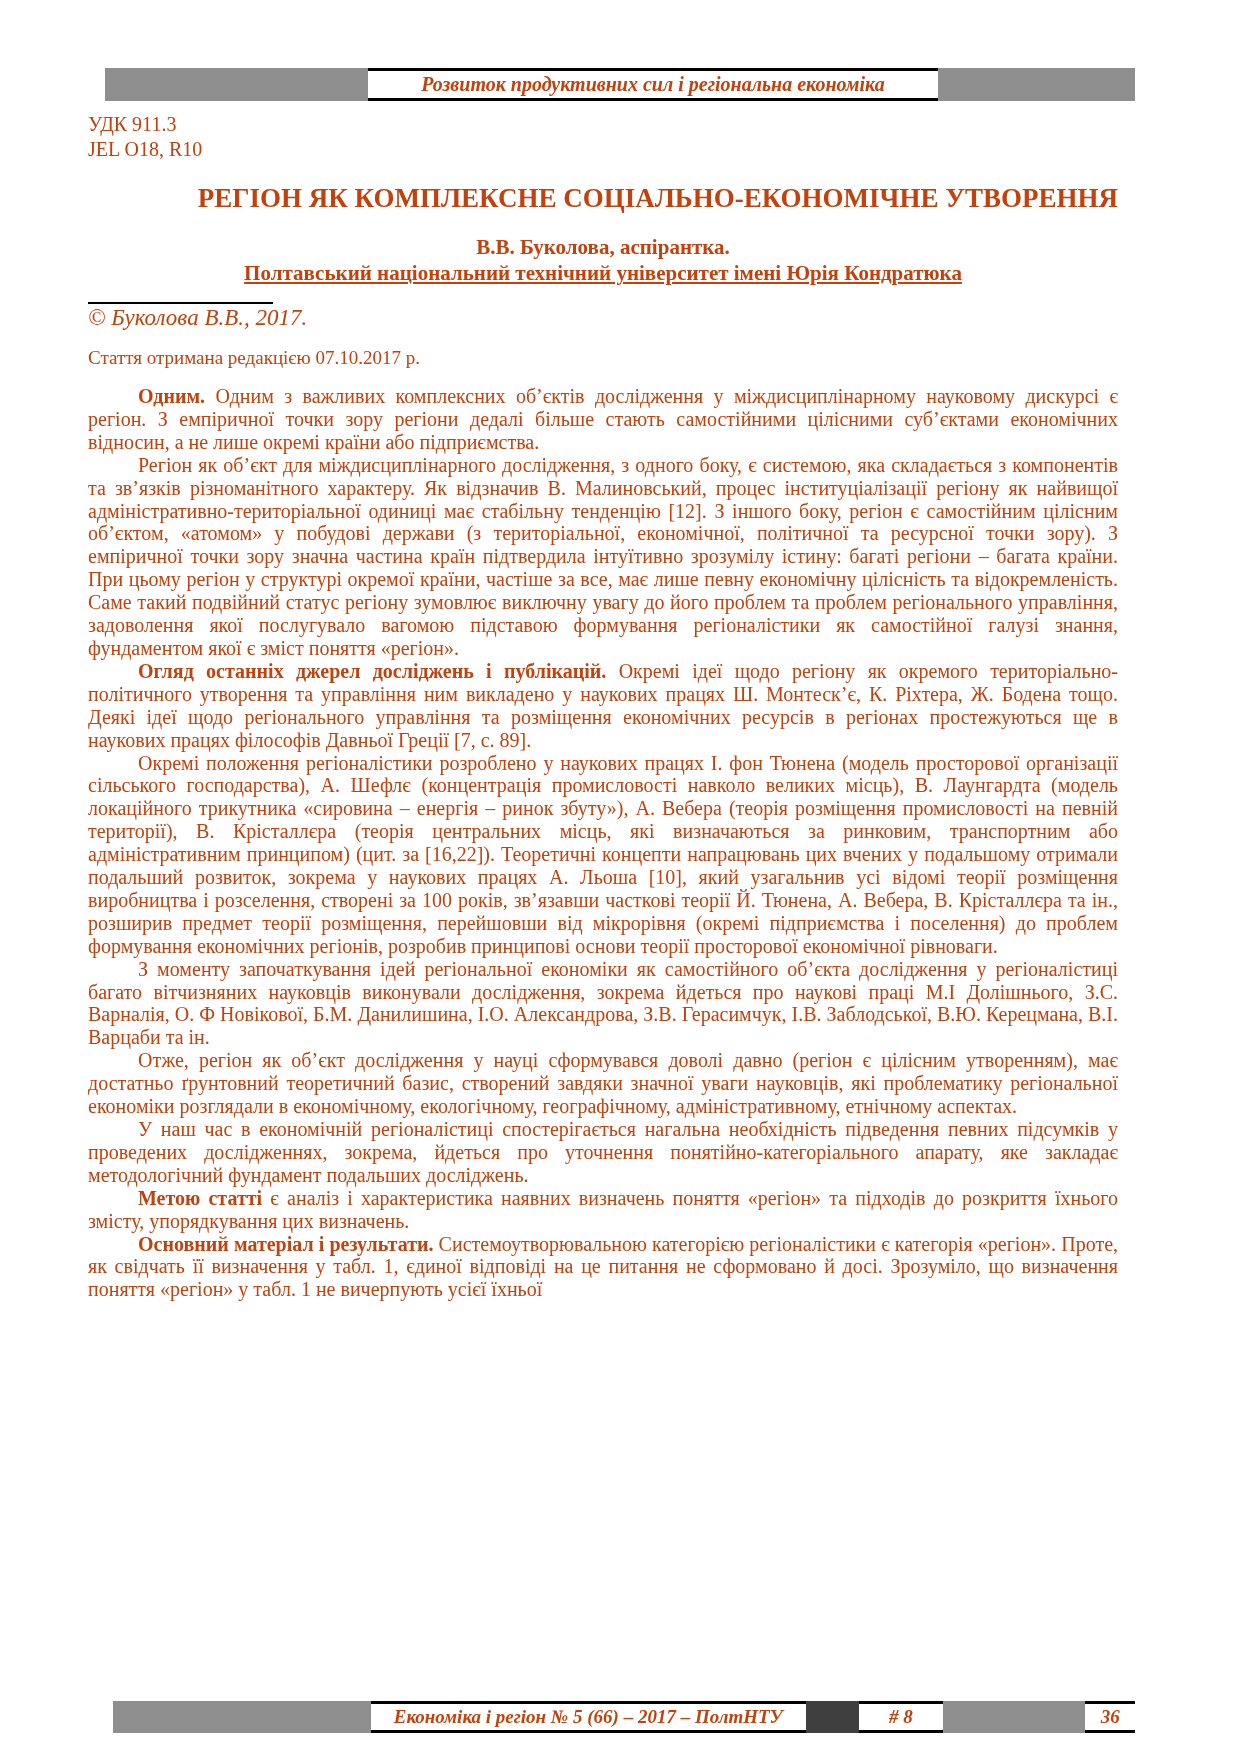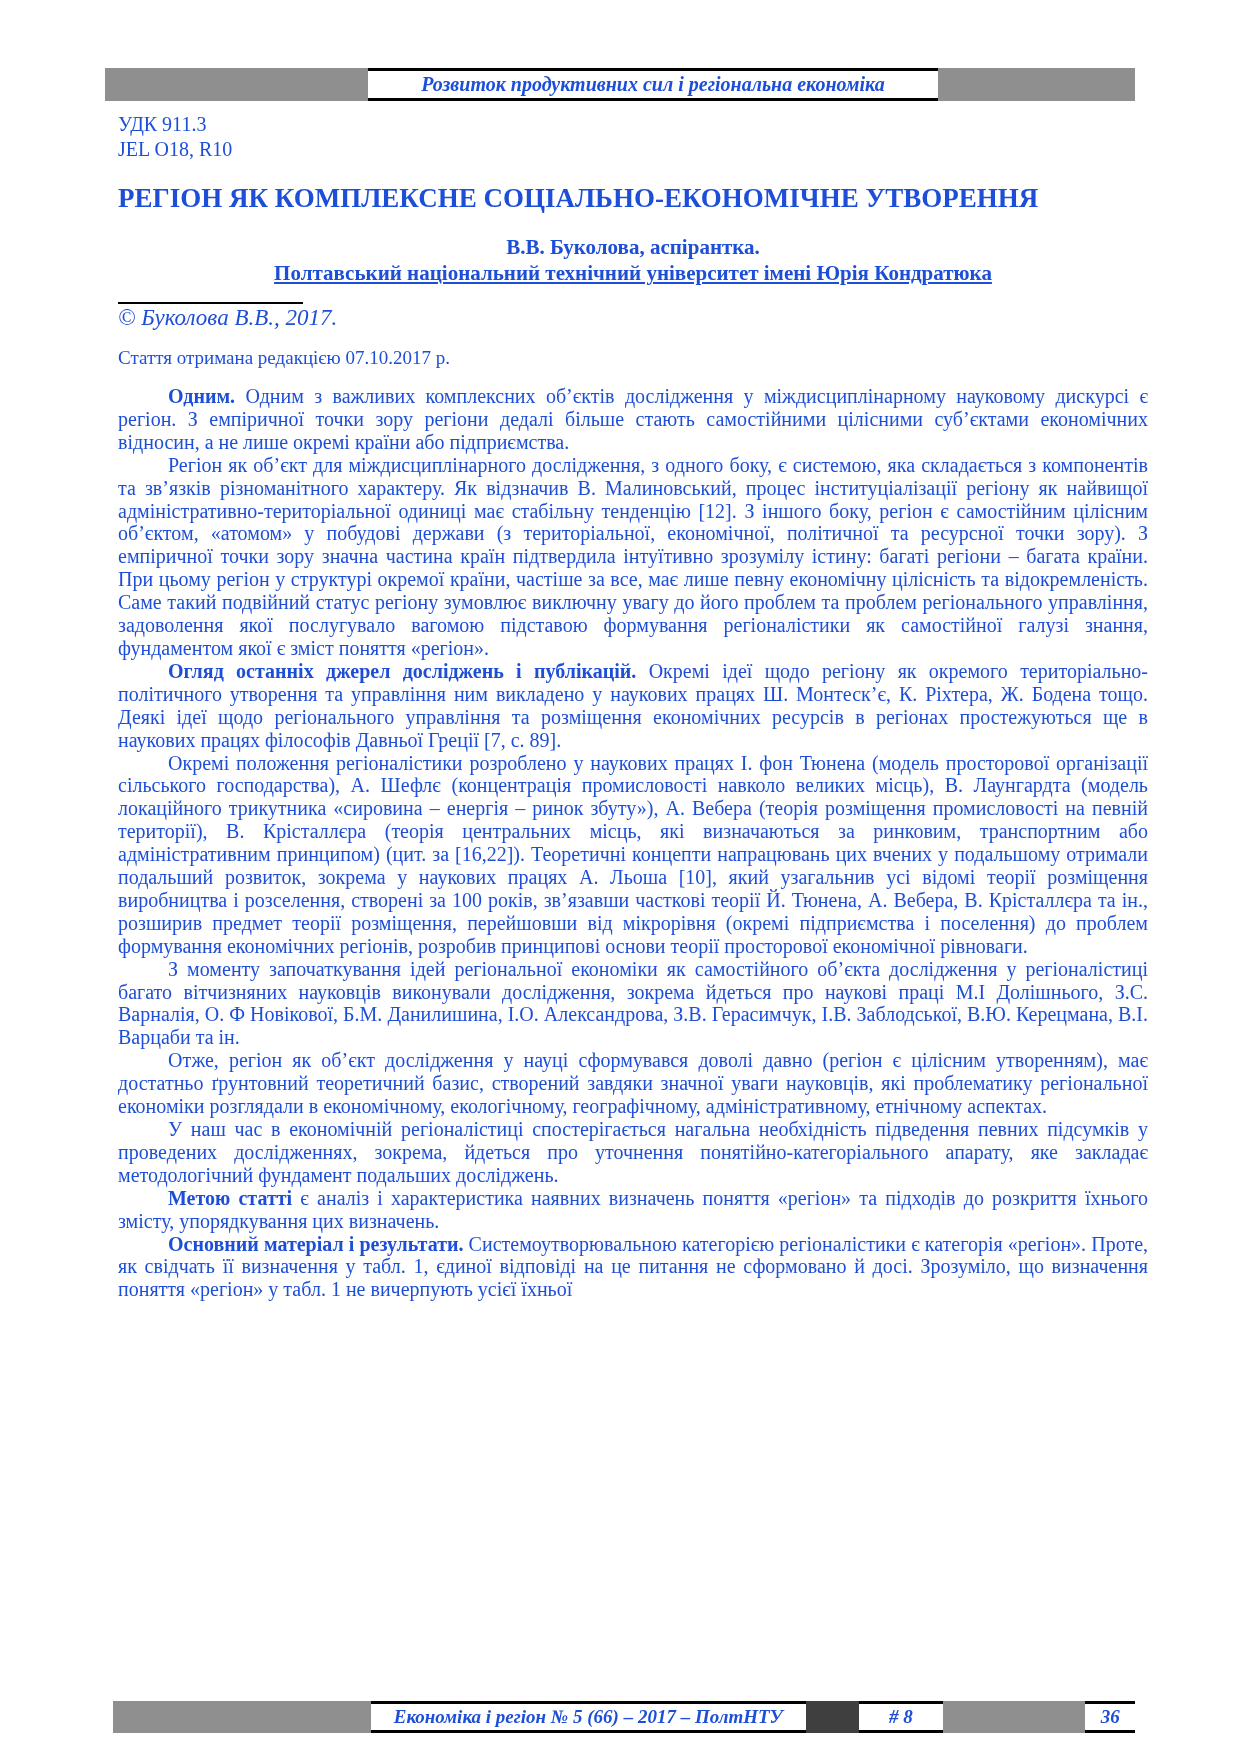--- a/index.html
+++ b/index.html
@@ -3,21 +3,21 @@
 <meta charset="utf-8">
 <style>
   * { margin: 0; padding: 0; box-sizing: border-box; }
   html, body { background: #ffffff; }
   .page {
     position: relative;
     width: 1240px;
     height: 1754px;
     margin: 0 auto;
     background: #ffffff;
-    color: #1d4ed8;
+    color: #c2410c;
     font-family: "Liberation Serif", "DejaVu Serif", serif;
     overflow: hidden;
   }
 
   
   .bar {
     position: absolute;
     left: 105px;
     width: 1030px;
     display: flex;
@@ -42,31 +42,31 @@
   .fb-gray1 { width: 260px; }
   .fb-center { width: 438px; font-size: 19px; }
   .fb-dark { width: 54px; background: #3f3f3f; }
   .fb-issue { width: 84px; font-size: 19px; }
   .fb-gray2 { width: 144px; }
   .fb-page { width: 50px; font-size: 19px; }
 
   
   .content {
     position: absolute;
-    left: 118px;
+    left: 88px;
     top: 112px;
     width: 1030px;
   }
   .meta-line { font-size: 20px; line-height: 25px; }
   .article-title {
     margin-top: 20px;
     font-size: 27px;
     line-height: 32px;
     font-weight: bold;
-    text-align: left;
+    text-align: right;
   }
   .authors {
     margin-top: 20px;
     font-size: 21px;
     line-height: 26px;
     font-weight: bold;
     text-align: center;
   }
   .affiliation {
     font-size: 21px;

